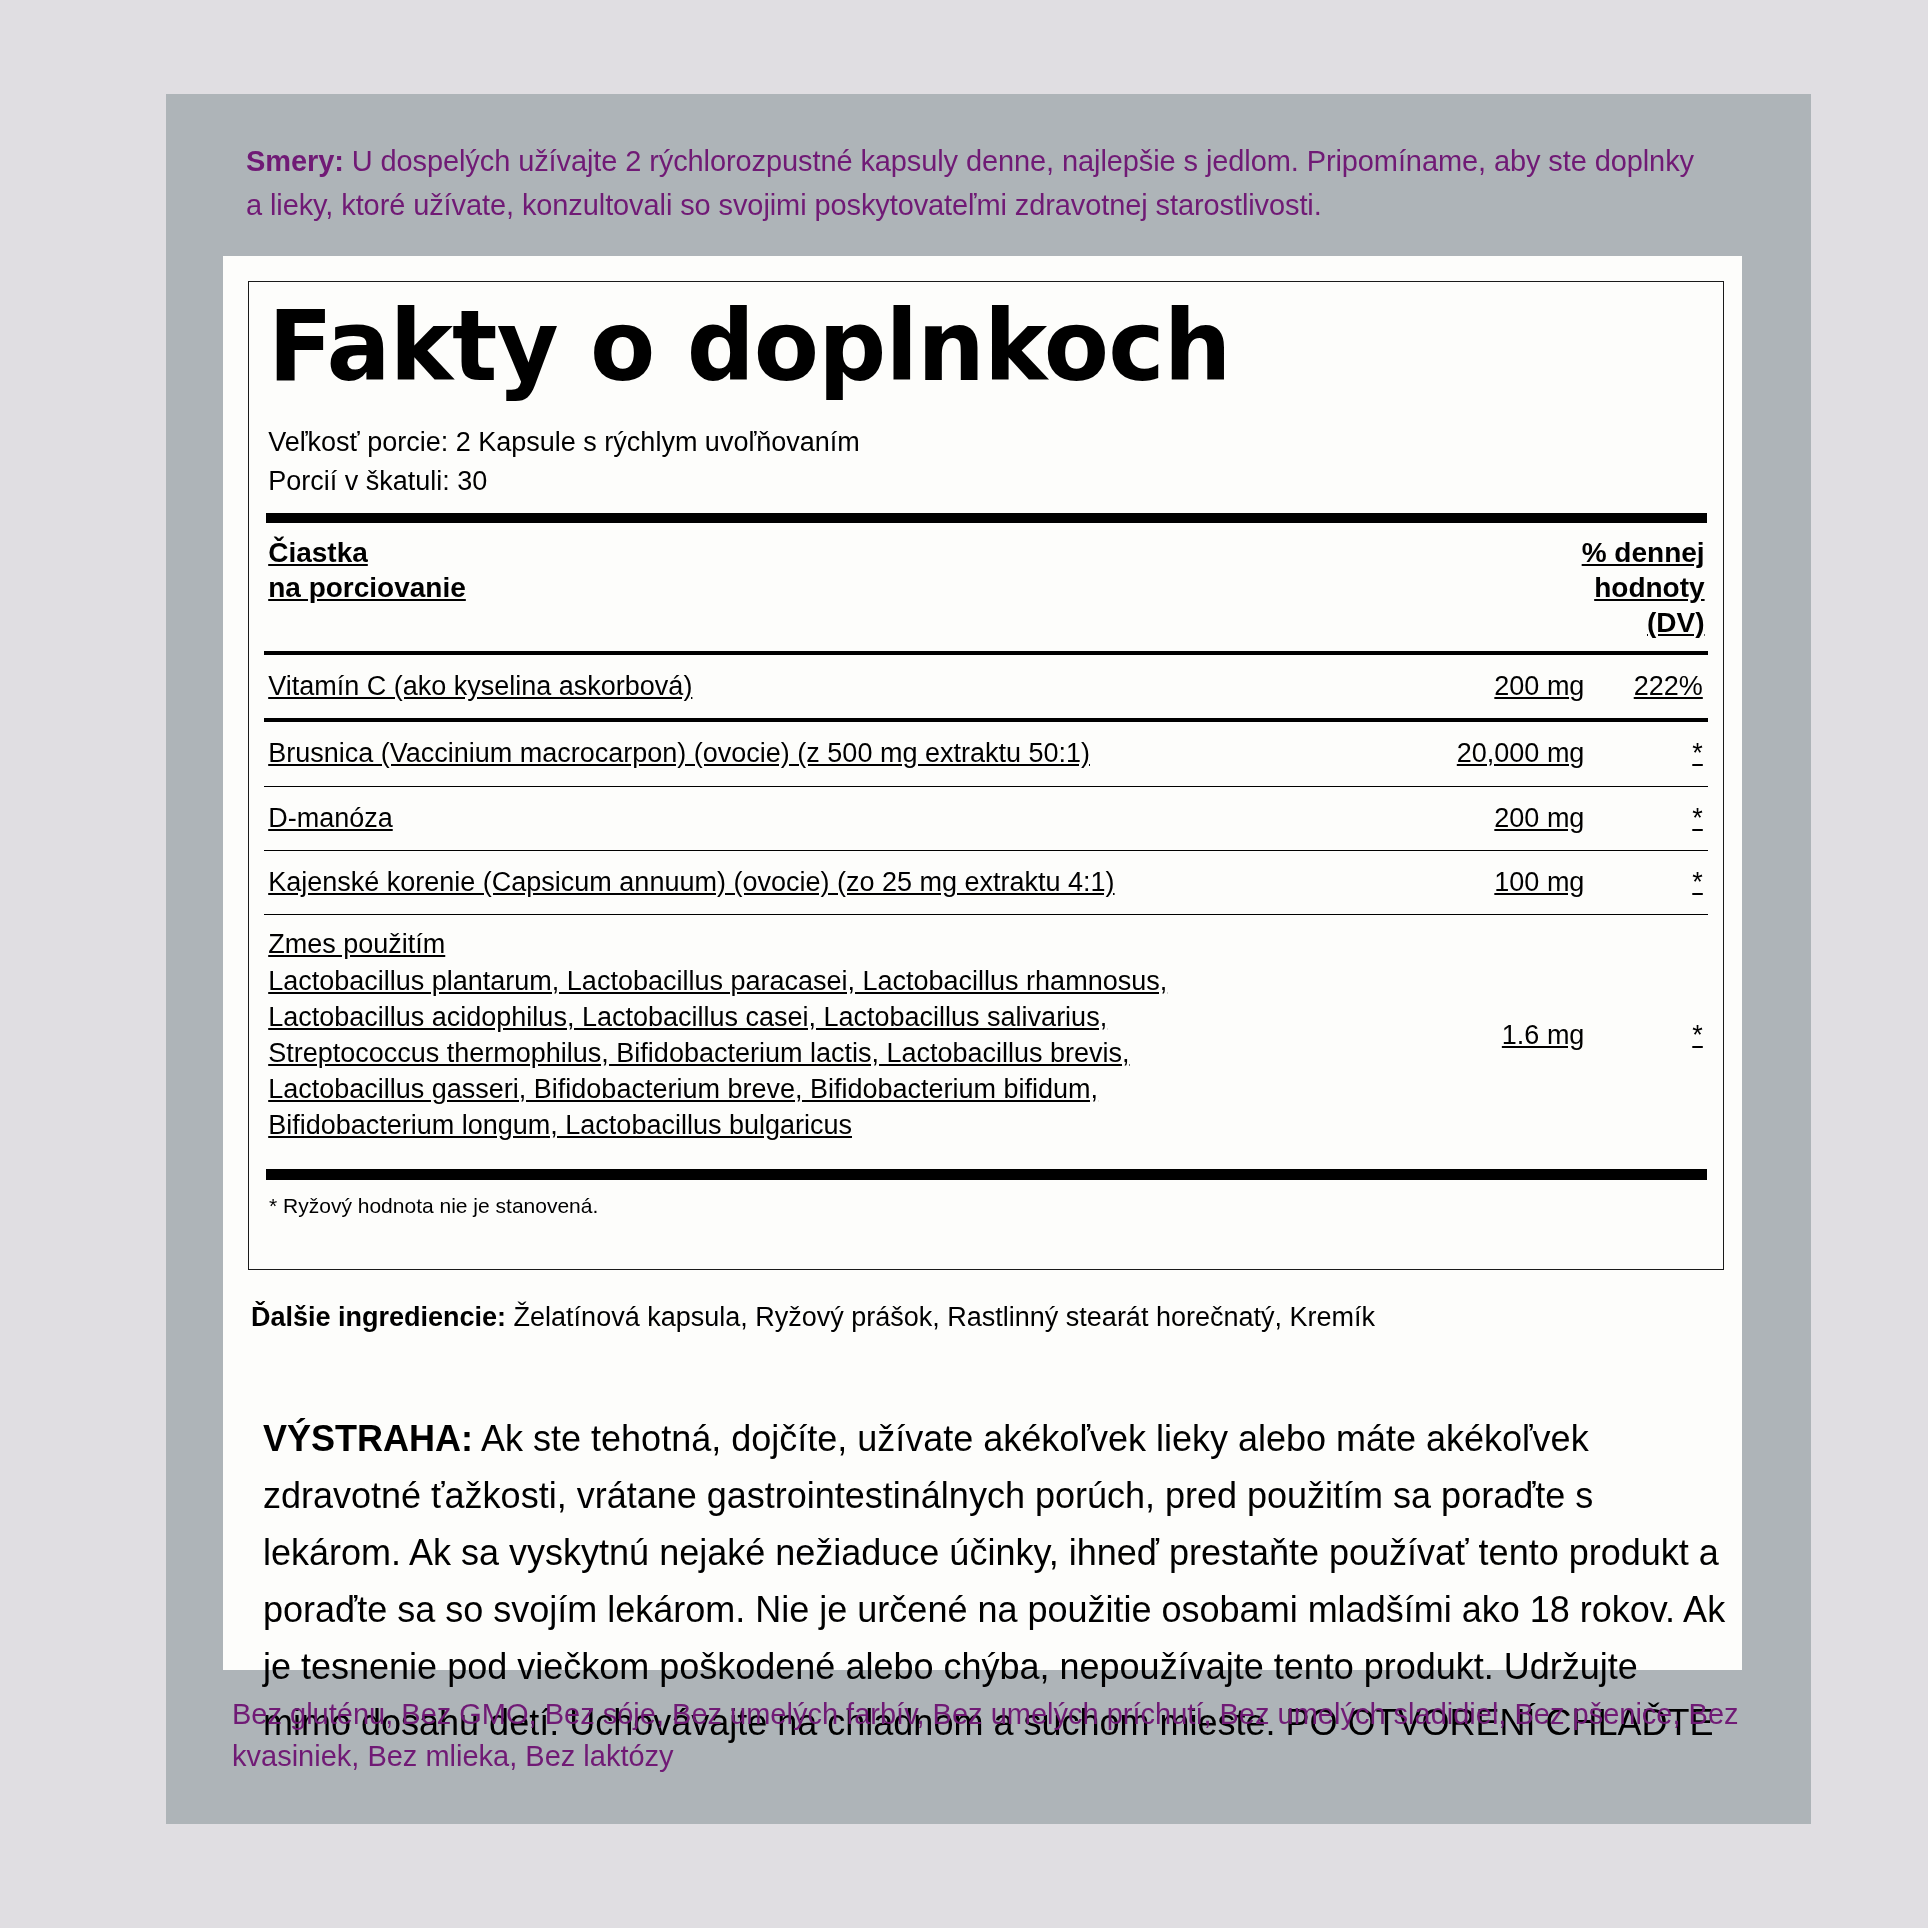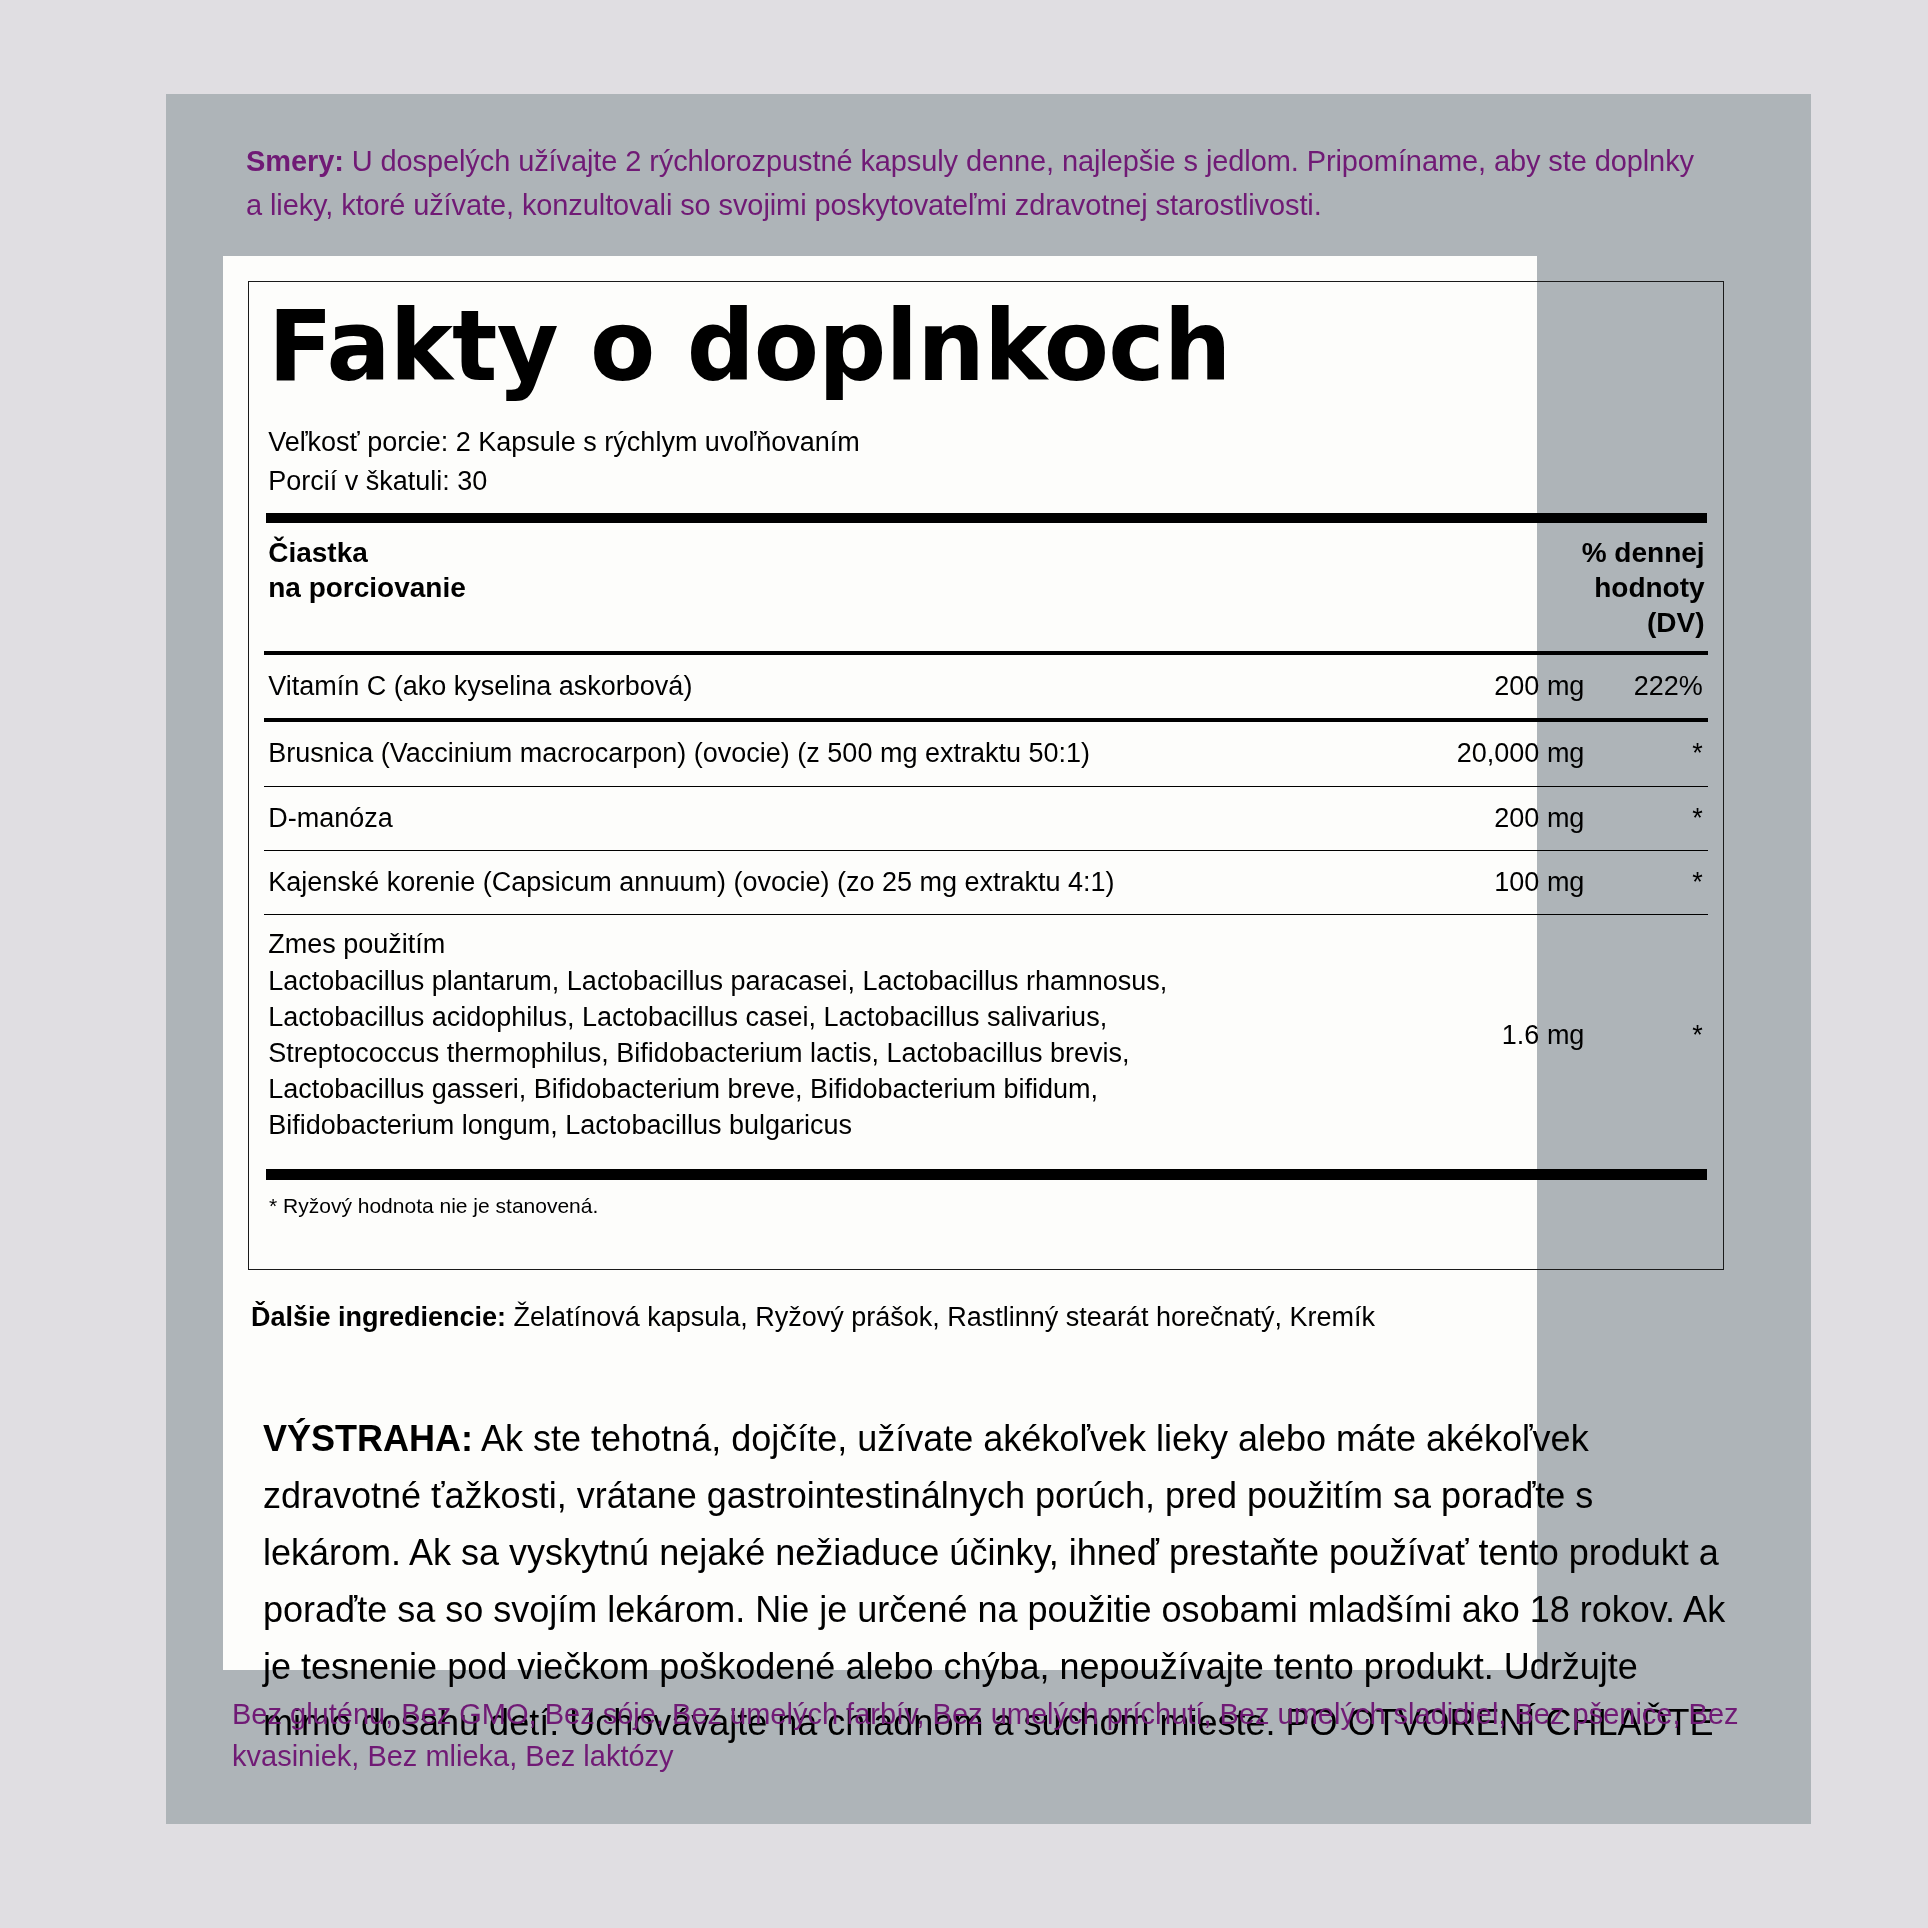--- a/index.html
+++ b/index.html
@@ -45,21 +45,21 @@
   }
   .directions b {
     font-weight: bold;
   }
 
   
   .white-panel {
     position: absolute;
     left: 57px;
     top: 162px;
-    width: 1314px;
+    width: 1519px;
     height: 1414px;
     background: #fdfdfb;
     box-sizing: border-box;
   }
 
   
   .facts-box {
     position: absolute;
     left: 25.4px;
     top: 25.4px;
@@ -92,20 +92,21 @@
     height: 10.4px;
     background: #000;
     margin: 13px 1.9px 0 1.9px;
   }
 
   
   .facts-table {
     width: 100%;
     border-collapse: collapse;
     table-layout: fixed;
+    text-decoration: underline;
   }
   .facts-table td {
     vertical-align: top;
     padding: 0;
   }
   .col-name { width: auto; }
   .col-amt  { width: 235px; }
   .col-dv   { width: 124px; }
 
   .hdr-row td {

